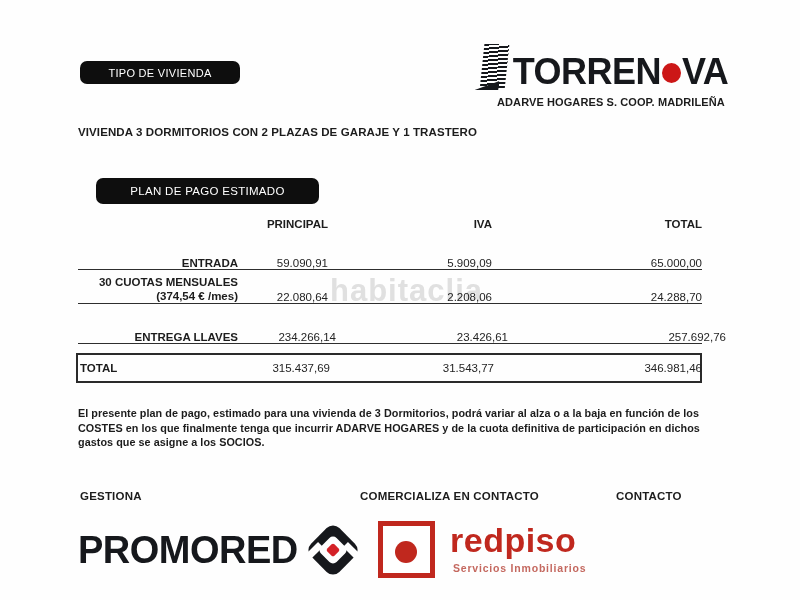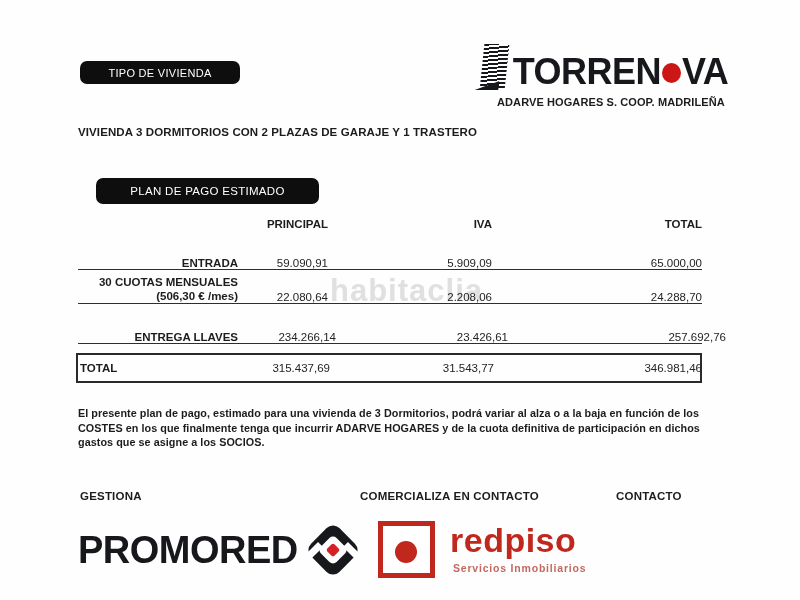--- a/index.html
+++ b/index.html
@@ -134,21 +134,21 @@
     <div class="trow r1">
       <div class="cl">ENTRADA</div>
       <div class="cn">59.090,91</div>
       <div class="cn">5.909,09</div>
       <div class="cn">65.000,00</div>
     </div>
 
     <div class="trow r2">
       <div class="cl">
         <div>30 CUOTAS MENSUALES</div>
-        <div>(506,30 € /mes)</div>
+        <div>(374,54 € /mes)</div>
       </div>
       <div class="cn">22.080,64</div>
       <div class="cn">2.208,06</div>
       <div class="cn">24.288,70</div>
     </div>
 
     <div class="trow r3">
       <div class="cl">ENTREGA LLAVES</div>
       <div class="cn">234.266,14</div>
       <div class="cn">23.426,61</div>

